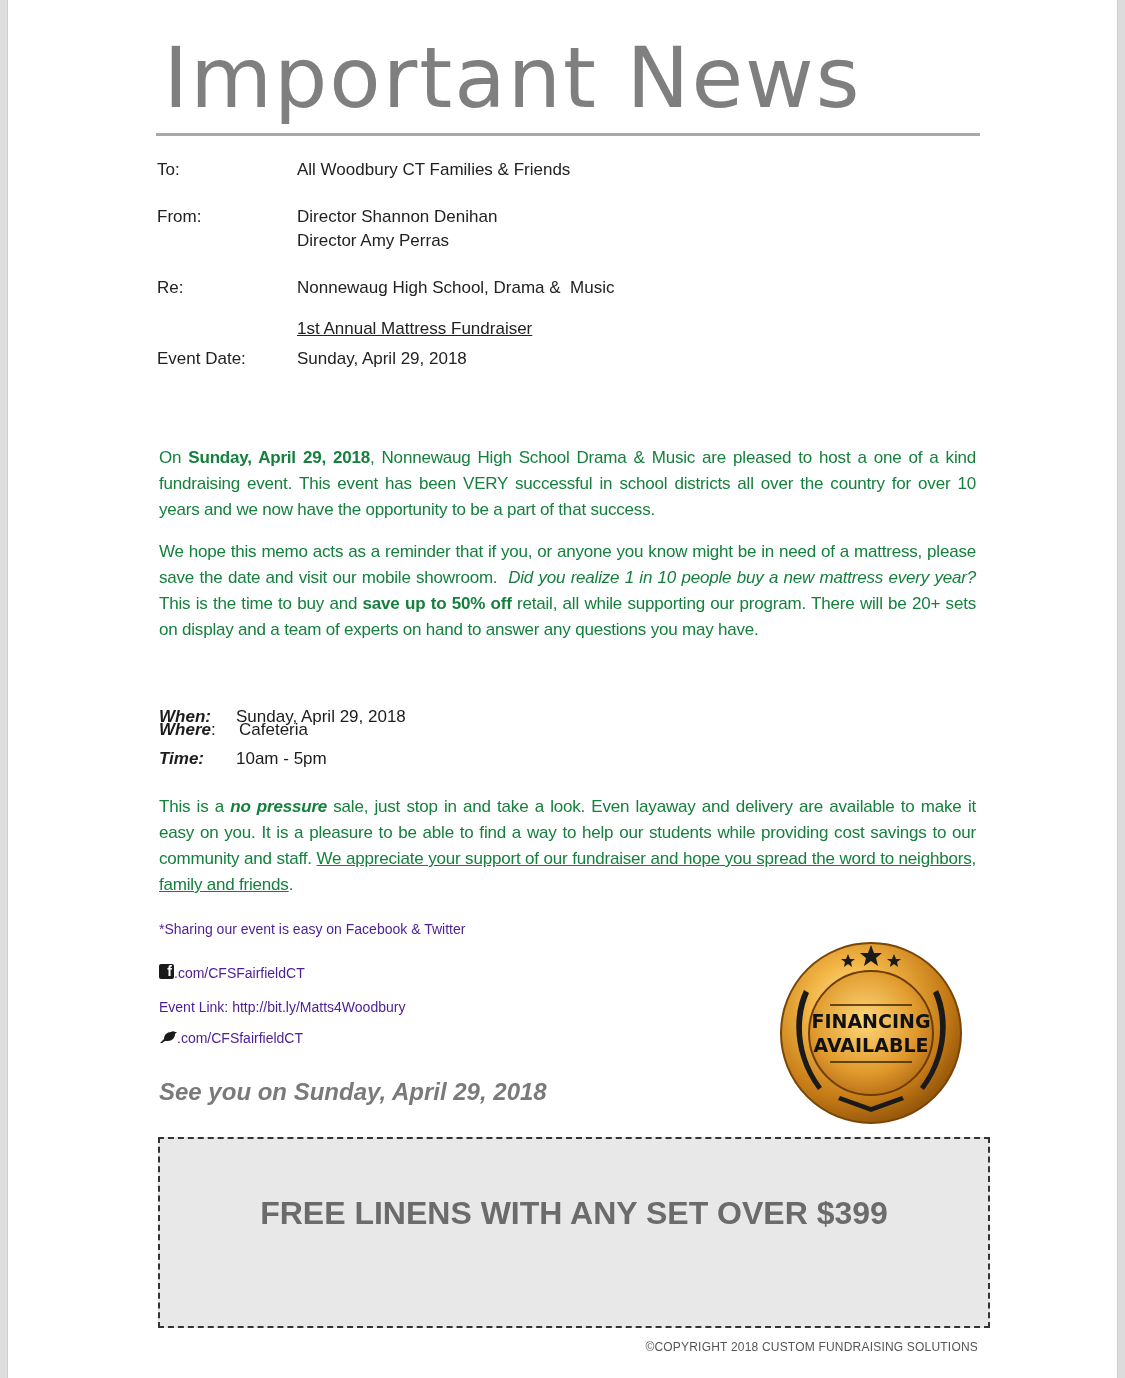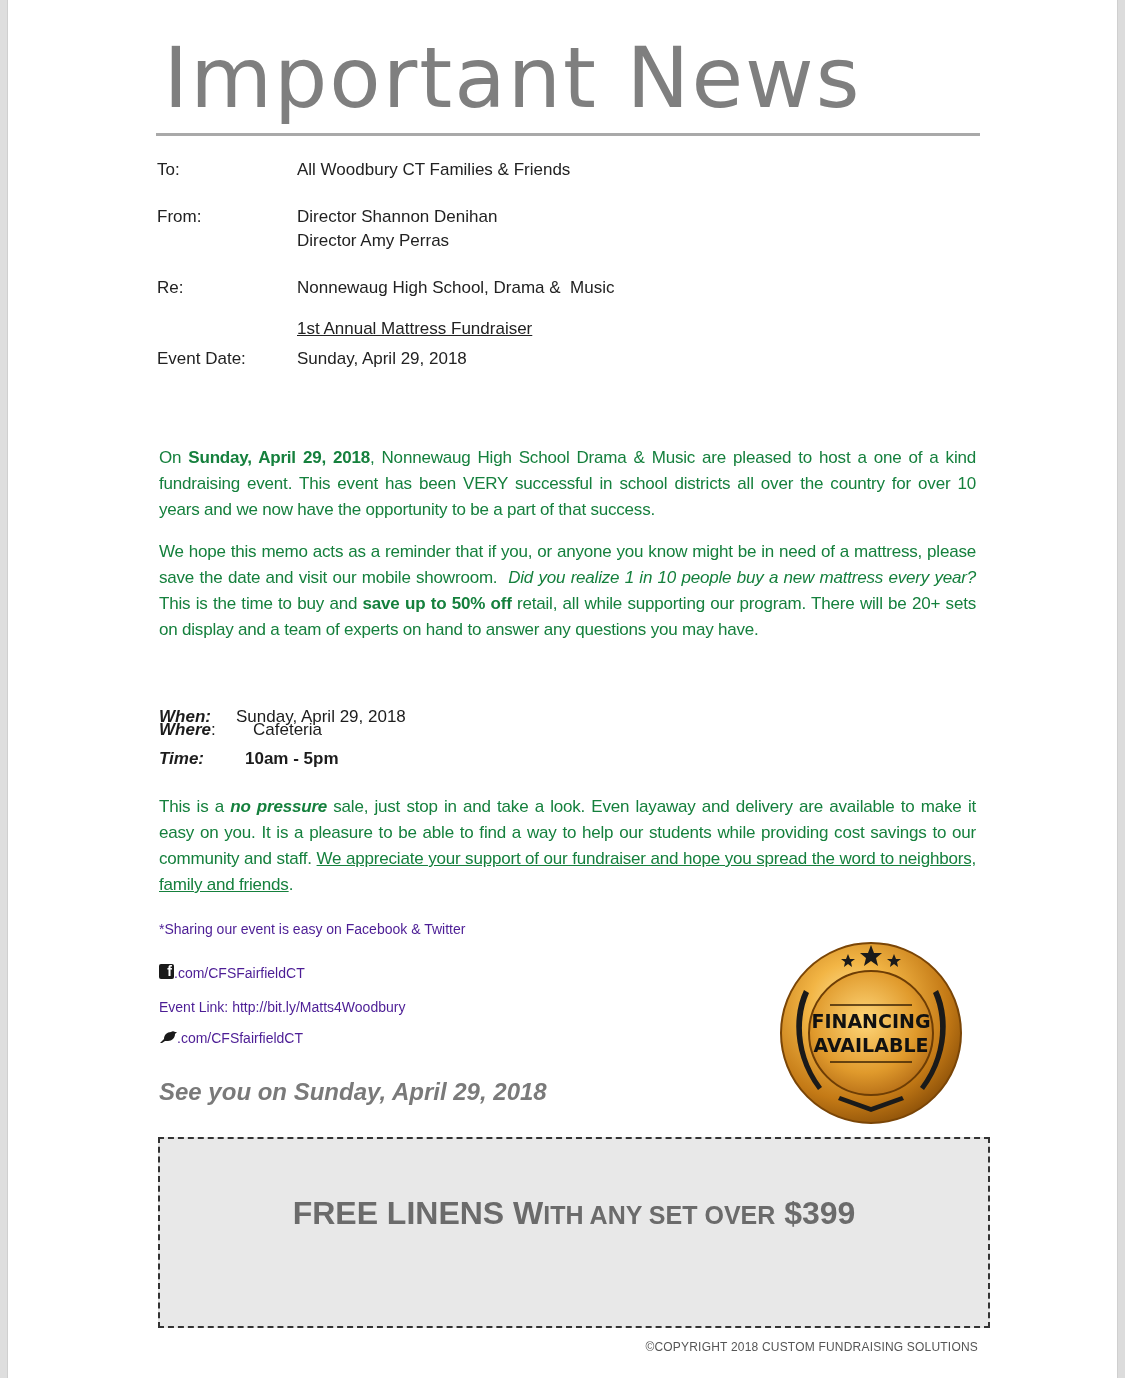--- a/index.html
+++ b/index.html
@@ -44,21 +44,21 @@
 
   .see-you { position: absolute; left: 159px; top: 1078px; font-size: 24px; font-weight: bold; font-style: italic; color: #7a7a7a; }
 
   .badge { position: absolute; left: 778px; top: 940px; width: 186px; height: 186px; }
 
   .coupon {
     position: absolute; left: 158px; top: 1137px; width: 828px; height: 187px;
     background: #e8e8e8; border: 2px dashed #333;
   }
   .coupon-main { position: absolute; left: 0; width: 100%; top: 56px; text-align: center; font-size: 32px; font-weight: bold; color: #6b6b6b; white-space: nowrap; }
-  .coupon-main .sc { font-size: 25px; }
+  .coupon-main .sc { font-size: 32px; }
   .coupon-sub { position: absolute; left: 0; width: 100%; top: 104px; text-align: center; font-size: 26px; color: #6b6b6b; }
   .coupon-sub .sc { font-size: 22px; }
 
   .copyright { position: absolute; right: 147px; top: 1340px; font-size: 12px; color: #555; letter-spacing: 0.2px; }
 </style>
 </head>
 <body>
 
 <div class="edge-left"></div>
 <div class="edge-right"></div>
@@ -88,25 +88,25 @@
 <div class="para" style="top:445px;"><span>On </span><b>Sunday, April 29, 2018</b><span>, Nonnewaug High School Drama &amp; Music are pleased to host a one of a kind fundraising event.  This event has been VERY successful in school districts all over the country for over 10 years and we now have the opportunity to be a part of that success.</span></div>
 
 <div class="para" style="top:539px;"><span style="white-space:pre-wrap;">We hope this memo acts as a reminder that if you, or anyone you know might be in need of a mattress, please save the date and visit our mobile showroom.  </span><i>Did you realize 1 in 10 people buy a new mattress every year?</i><span> This is the time to buy and </span><b>save up to 50% off</b><span> retail, all while supporting our program. There will be 20+ sets on display and a team of experts on hand to answer any questions you may have.</span></div>
 
 <div class="detail" style="top:706px;text-decoration:underline;">
   <span class="k">When:</span>
   <span class="v" style="left:77px;">Sunday, April 29, 2018</span>
 </div>
 <div class="detail" style="top:719px;">
   <span class="k">Where</span><span>:</span>
-  <span class="v" style="left:94px;text-align:center;">Cafeteria</span>
+  <span class="v" style="left:80px;text-align:center;">Cafeteria</span>
 </div>
 <div class="detail" style="top:748px;">
   <span class="k">Time:</span>
-  <span class="v" style="left:86px;font-weight:bold;">10am - 5pm</span>
+  <span class="v" style="left:77px;">10am - 5pm</span>
 </div>
 
 <div class="para" style="top:794px;"><span>This is a </span><b><i>no pressure</i></b><span> sale, just stop in and take a look. Even layaway and delivery are available to make it easy on you. It is a pleasure to be able to find a way to help our students while providing cost savings to our community and staff. </span><span class="u">We appreciate your support of our fundraiser and hope you spread the word to neighbors, family and friends</span><span>.</span></div>
 
 <div class="share" style="top:918px;">*Sharing our event is easy on Facebook &amp; Twitter</div>
 <div class="share" style="top:962px;">
   <span class="fb-icon"></span><span>.com/CFSFairfieldCT</span>
 </div>
 <div class="share" style="top:996px;">Event Link: http://bit.ly/Matts4Woodbury</div>
 <div class="share" style="top:1027px;">

